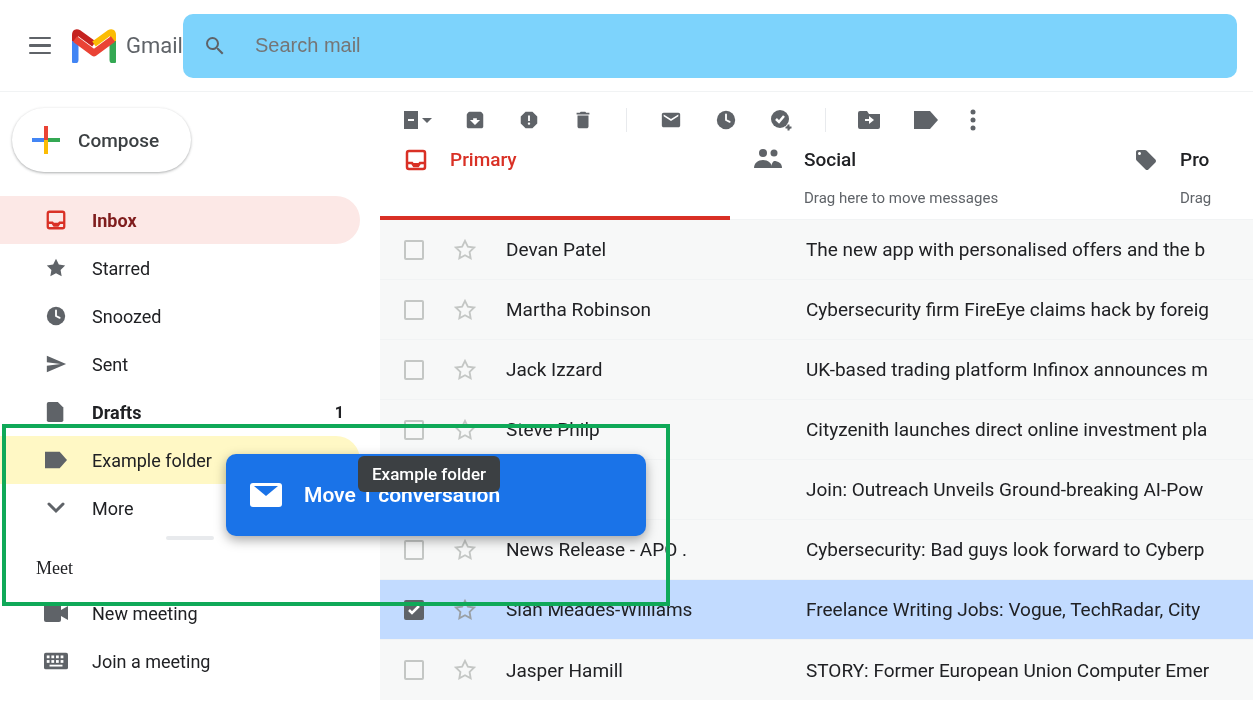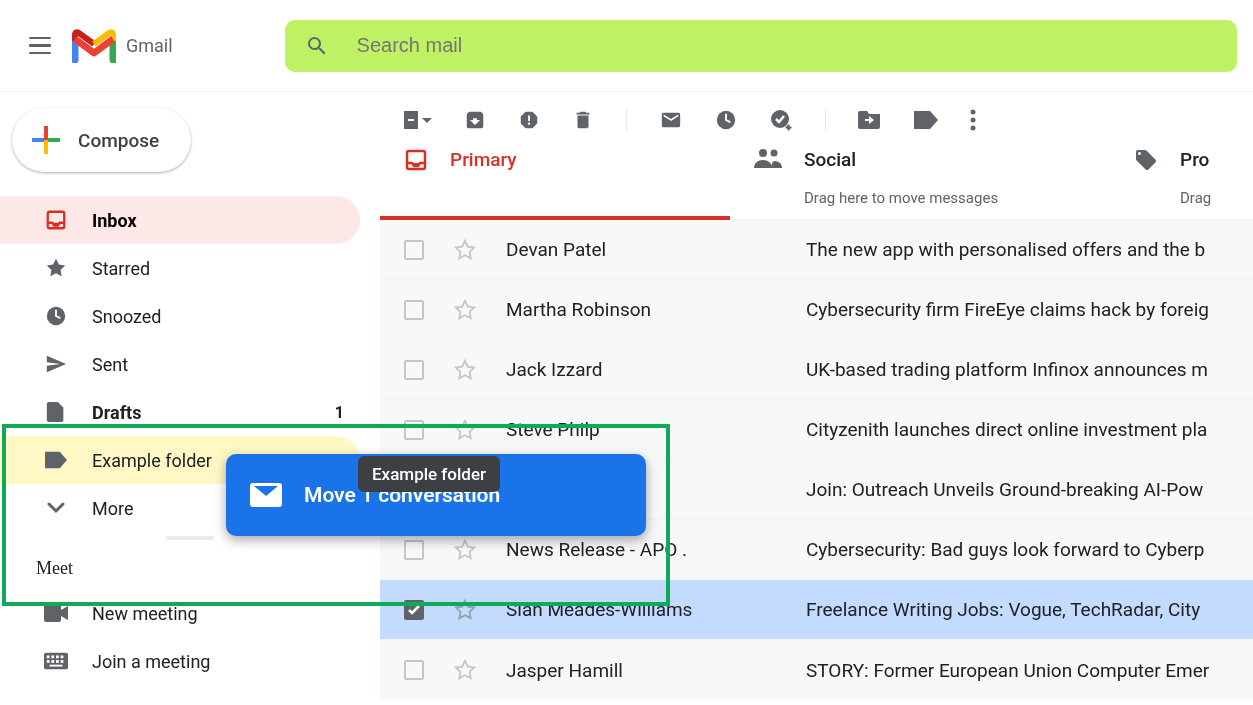--- a/index.html
+++ b/index.html
@@ -3,38 +3,38 @@
 <meta charset="utf-8">
 <style>
 * { box-sizing: border-box; margin: 0; padding: 0; }
 body { font-family: 'Google Sans', Roboto, Arial, sans-serif; font-size: 14px; color: #202124; background: #fff; overflow: hidden; width: 1253px; height: 705px; position: relative; }
 
 .header { height: 92px; display: flex; align-items: center; padding: 0 16px; border-bottom: 1px solid #f1f3f4; }
 .menu-btn { width: 48px; height: 48px; display: flex; align-items: center; justify-content: center; cursor: pointer; border-radius: 50%; }
 .menu-lines { display: flex; flex-direction: column; gap: 5px; }
 .menu-lines span { width: 22px; height: 2.5px; background: #5f6368; border-radius: 1px; }
 .logo { display: flex; align-items: center; margin-left: 8px; gap: 10px; }
-.gmail-text { font-size: 18px; color: #5f6368; font-weight: 400; }
-.search-bar { margin-left: 112px; background: #bef264; height: 52px; border-radius: 10px; display: flex; align-items: center; padding: 0 20px; flex: 1; gap: 28px; }
+.gmail-text { font-size: 22px; color: #5f6368; font-weight: 400; }
+.search-bar { background: #7dd3fc; height: 64px; border-radius: 10px; display: flex; align-items: center; padding: 0 20px; flex: 1; gap: 28px; }
 .search-bar input { border: none; background: transparent; font-size: 20px; color: #5f6368; outline: none; flex: 1; }
 
 .body { display: flex; height: calc(100% - 92px); }
 .sidebar { width: 380px; padding-top: 16px; position: relative; }
 .compose-btn { margin-left: 12px; height: 64px; padding: 0 32px 0 20px; border-radius: 32px; background: #fff; box-shadow: 0 1px 3px rgba(60,64,67,.3), 0 1px 2px rgba(60,64,67,.15); display: inline-flex; align-items: center; gap: 18px; cursor: pointer; }
 .plus-icon { width: 28px; height: 28px; position: relative; }
 .plus-icon .h { position: absolute; left: 0; top: 12px; width: 14px; height: 4px; background: #4285f4; }
 .plus-icon .h2 { position: absolute; right: 0; top: 12px; width: 14px; height: 4px; background: #34a853; }
 .plus-icon .v { position: absolute; left: 12px; top: 0; width: 4px; height: 14px; background: #ea4335; }
 .plus-icon .v2 { position: absolute; left: 12px; bottom: 0; width: 4px; height: 14px; background: #fbbc04; }
 .compose-text { font-size: 19px; color: #3c4043; font-weight: 500; }
 
 .nav { margin-top: 24px; }
 .nav-item { height: 48px; display: flex; align-items: center; padding-left: 44px; padding-right: 16px; border-radius: 0 24px 24px 0; margin-right: 20px; cursor: pointer; gap: 24px; font-size: 18px; color: #202124; }
 .nav-item .icon { width: 24px; display: flex; align-items: center; justify-content: center; color: #5f6368; }
-.nav-item.active { background: #fce8e6; color: #000000; font-weight: 700; }
+.nav-item.active { background: #fce8e6; color: #7f1d1d; font-weight: 700; }
 .nav-item.active .icon { color: #d93025; }
 .nav-item.highlight { background: #fff8c5; }
 .nav-item .count { margin-left: auto; font-size: 16px; }
 .nav-item.bold { font-weight: 700; }
 
 .section-title { font-size: 18px; font-weight: 500; color: #202124; padding: 18px 0 10px 36px; font-family: Liberation Serif, serif; }
 .drag-handle { width: 48px; height: 4px; background: #e8eaed; border-radius: 2px; margin: 4px auto 0; }
 
 .main { flex: 1; overflow: hidden; }
 .toolbar { height: 56px; display: flex; align-items: center; padding-left: 24px; gap: 32px; color: #5f6368; }

